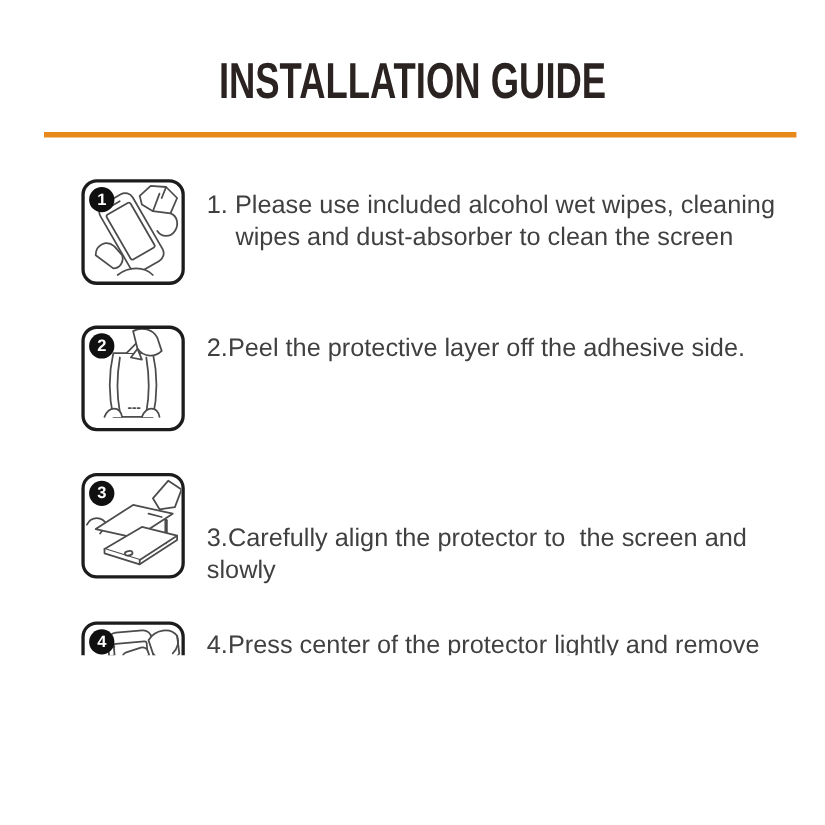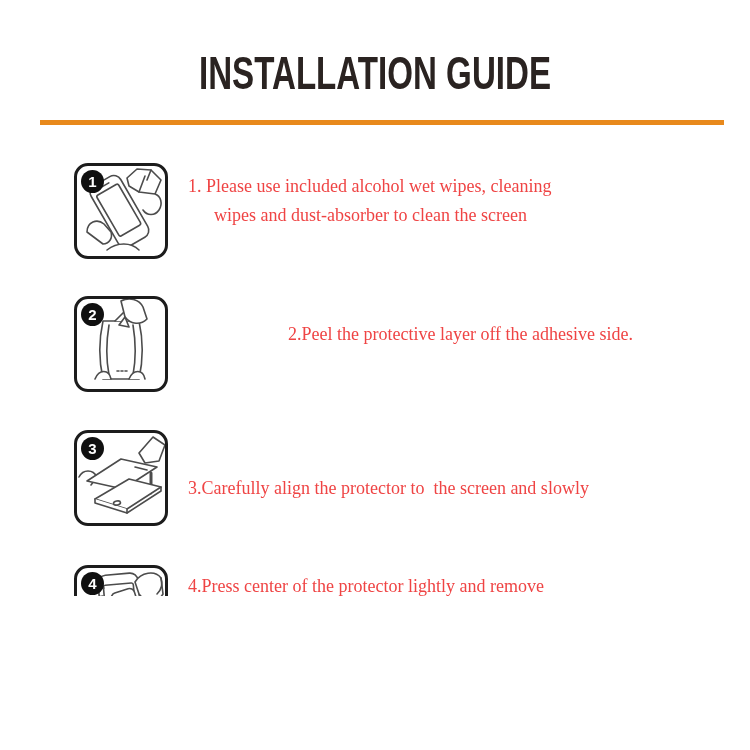--- a/index.html
+++ b/index.html
@@ -65,27 +65,27 @@
     justify-content: center;
   }
   .fig1 { top: 163px; }
   .fig2 { top: 296px; }
   .fig3 { top: 430px; }
   .fig4 { top: 565px; }
   .text {
     position: absolute;
     left: 188px;
     width: 545px;
-    color: #ef4444;
-    font-family: Liberation Serif, serif;
-    font-size: 18px;
+    color: #404040;
+    font-family: Liberation Sans, sans-serif;
+    font-size: 23px;
     line-height: 29px;
   }
   .text1 { top: 172px; }
-  .text2 { top: 320px; text-align: center; }
+  .text2 { top: 302px; }
   .text3 { top: 435px; margin-top: 39px; }
   .text4 { top: 570px; line-height: 32px; }
   .step-line { white-space: pre-wrap; }
   .step-line.cont { padding-left: 26px; }
   .art { stroke: #4c4c4c; fill: none; stroke-width: 1.6; stroke-linecap: round; stroke-linejoin: round; }
 </style>
 </head>
 <body>
 
 <div class="canvas">

